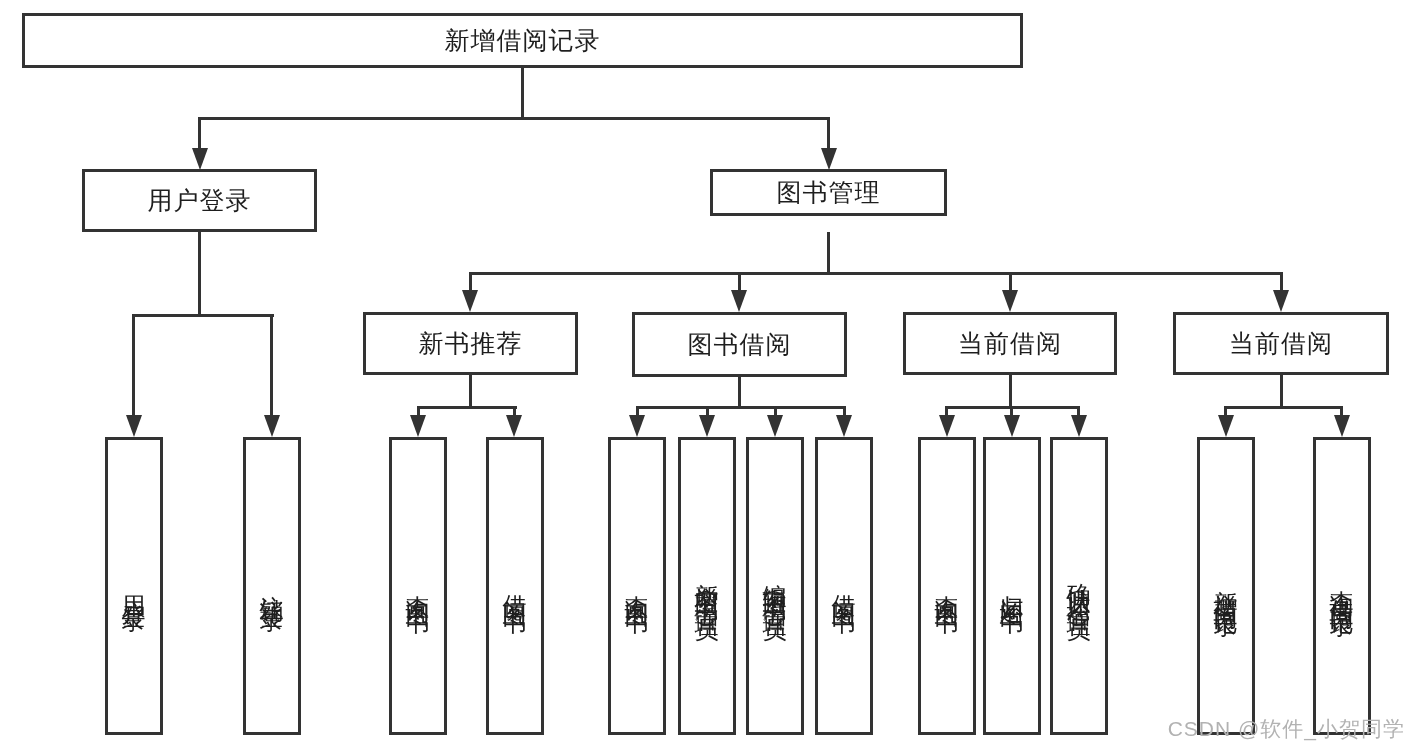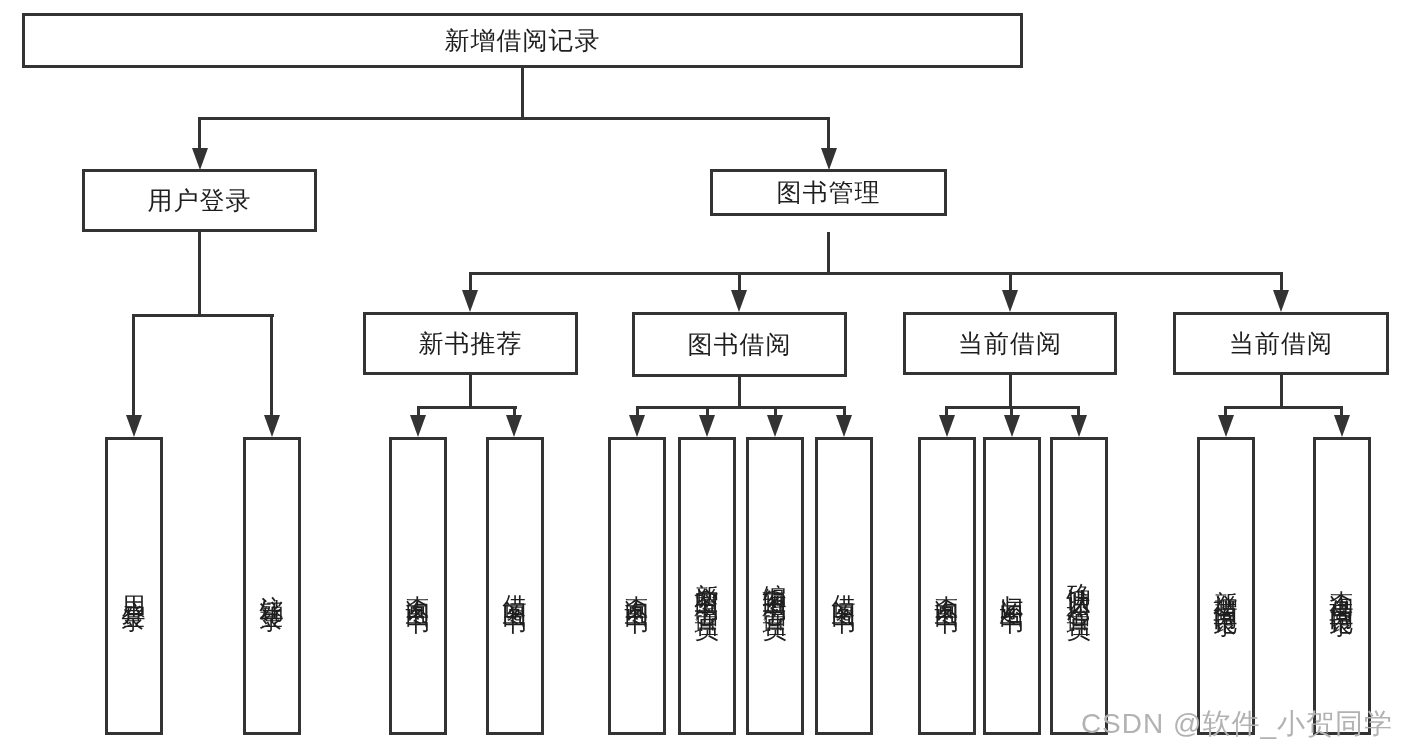--- a/index.html
+++ b/index.html
@@ -18,21 +18,21 @@
     display:flex;align-items:center;justify-content:center;z-index:2;
   }
   .leaf span{writing-mode:vertical-rl;font-size:24px;letter-spacing:5px;line-height:1.05;}
   .hline{position:absolute;height:3px;background:#333333;z-index:1;}
   .vline{position:absolute;width:3px;background:#333333;z-index:1;}
   .arrow{
     position:absolute;width:0;height:0;z-index:1;
     border-left:8px solid transparent;border-right:8px solid transparent;border-top:22px solid #333333;
   }
   .watermark{
-    position:absolute;right:12px;bottom:4px;font-size:28px;color:#b2b2b2;
+    position:absolute;right:0;bottom:4px;font-size:21px;color:#b2b2b2;
     letter-spacing:1px;z-index:5;white-space:nowrap;
   }
 </style>
 </head>
 <body>
 
 <div class="canvas">
 
   <div class="box" style="left:22px;top:13px;width:1001px;height:55px">
     <span>新增借阅记录</span>

